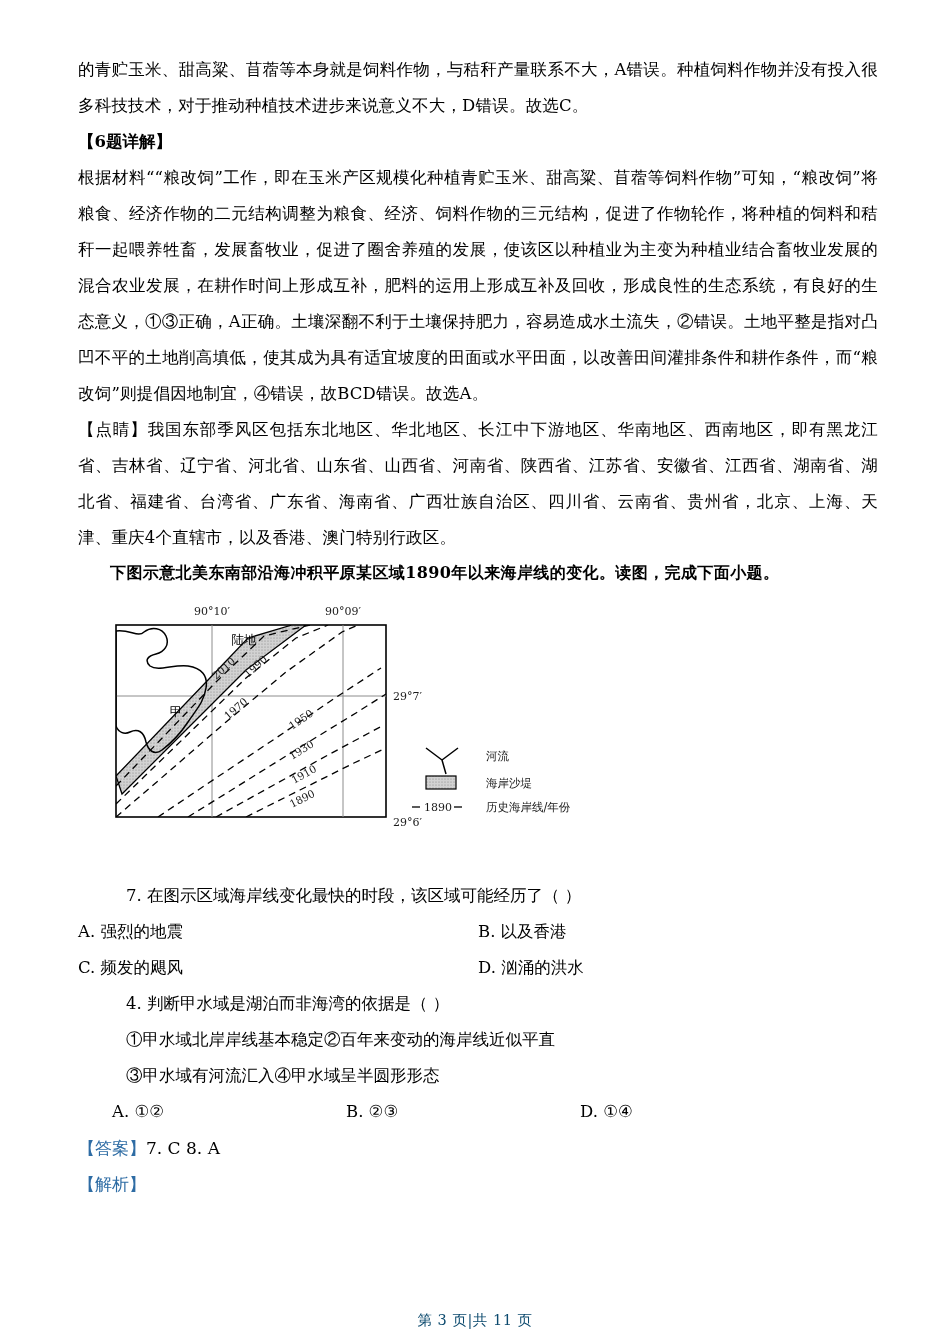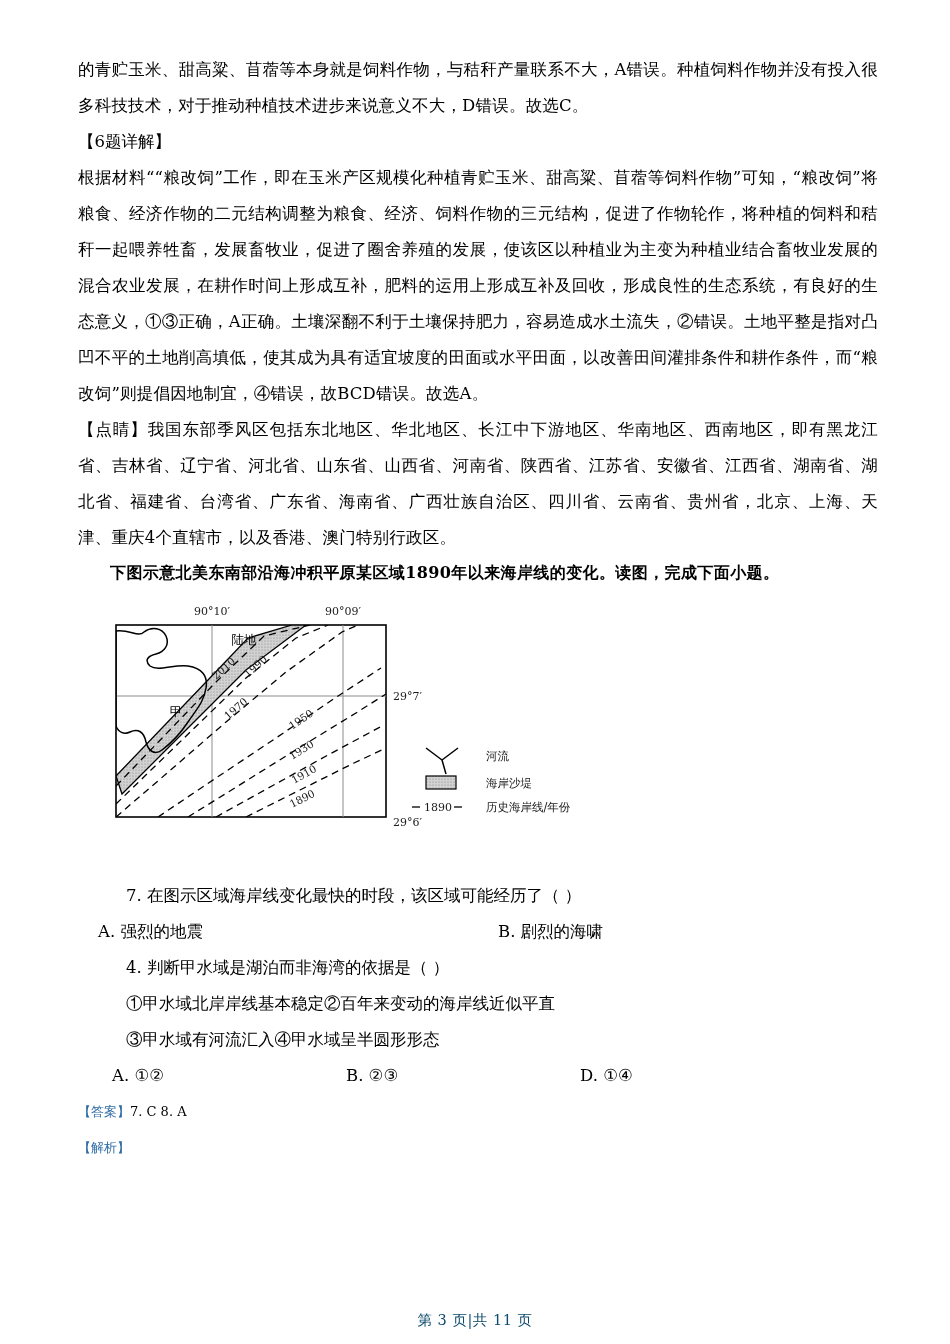--- a/index.html
+++ b/index.html
@@ -30,21 +30,21 @@
     font-size: 16.5px;
     line-height: 36px;
     text-align: justify;
     text-justify: inter-ideograph;
     letter-spacing: 0.2px;
   }
 
   .heading {
     font-size: 16.5px;
     line-height: 36px;
-    font-weight: 400;
+    font-weight: 700;
   }
 
   .fig-caption {
     font-size: 16px;
     line-height: 34px;
     text-indent: 2em;
     letter-spacing: 0.4px;
     font-weight: bold;
   }
 
@@ -53,25 +53,25 @@
     line-height: 36px;
     margin-left: 48px;
   }
 
   .opt-row {
     display: flex;
     font-size: 16.5px;
     line-height: 36px;
   }
   .opt-row > span { display: block; }
-  .opt-2col > span { width: 50%; margin-left: 20px; }
+  .opt-2col > span { width: 50%; }
   .opt-4col > span { width: 25%; margin-left: 34px; }
 
   .answer-line, .analysis-line {
-    font-size: 13px;
+    font-size: 17px;
     line-height: 36px;
   }
   .tag-blue { color: #2e6ca4; }
 
   .footer {
     position: absolute;
     left: 0;
     bottom: 14px;
     width: 950px;
     text-align: center;
@@ -179,21 +179,25 @@
         <text x="390" y="213" font-size="11.5" font-family="'DejaVu Sans',sans-serif" fill="#1a1a1a">历史海岸线/年份</text>
       </g>
     </svg>
   </div>
 
   <div class="spacer-lg"></div>
 
   <div class="q-stem">7. 在图示区域海岸线变化最快的时段，该区域可能经历了（    ）</div>
   <div class="opt-row opt-2col">
     <span>A. 强烈的地震</span>
-    <span>B. 剧烈的海啸</span>
+    <span>B. 以及香港</span>
+  </div>
+  <div class="opt-row opt-2col">
+    <span>C. 频发的飓风</span>
+    <span>D. 汹涌的洪水</span>
   </div>
 
   <div class="q-stem">4. 判断甲水域是湖泊而非海湾的依据是（    ）</div>
   <div class="q-stem">①甲水域北岸岸线基本稳定②百年来变动的海岸线近似平直</div>
   <div class="q-stem">③甲水域有河流汇入④甲水域呈半圆形形态</div>
   <div class="opt-row opt-4col">
     <span>A. ①②</span>
     <span>B. ②③</span>
     <span>D. ①④</span>
   </div>

